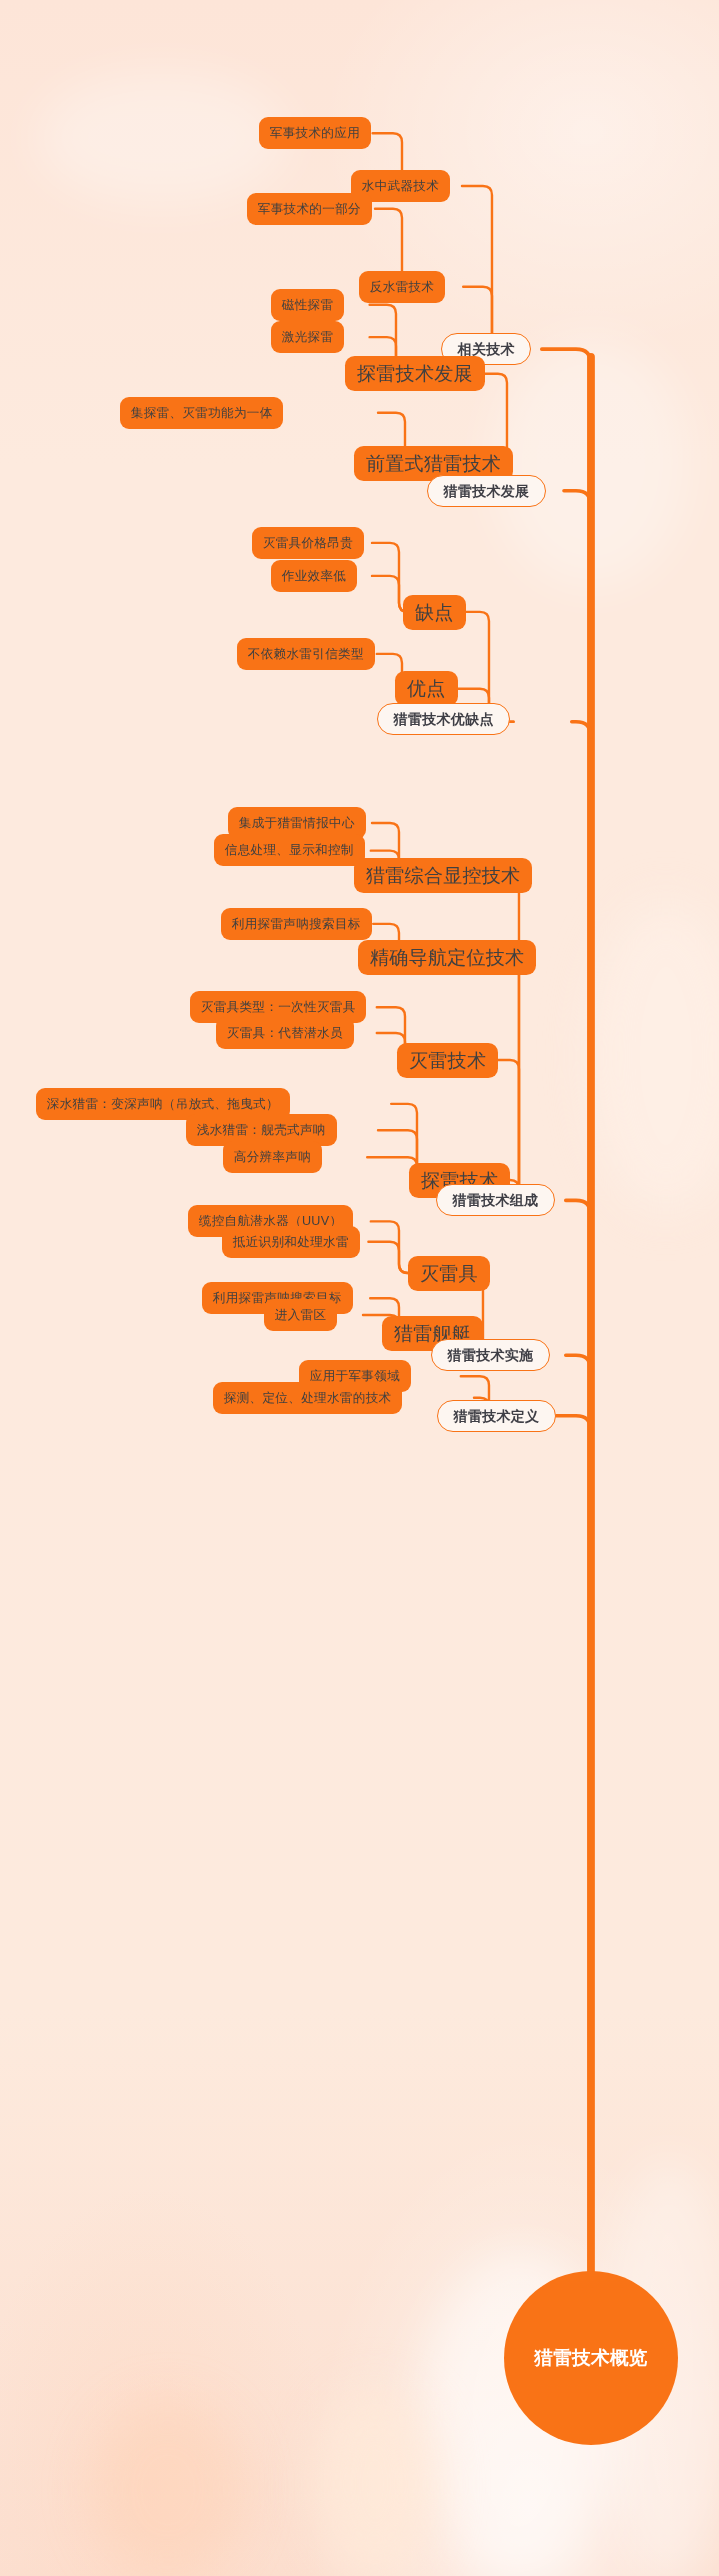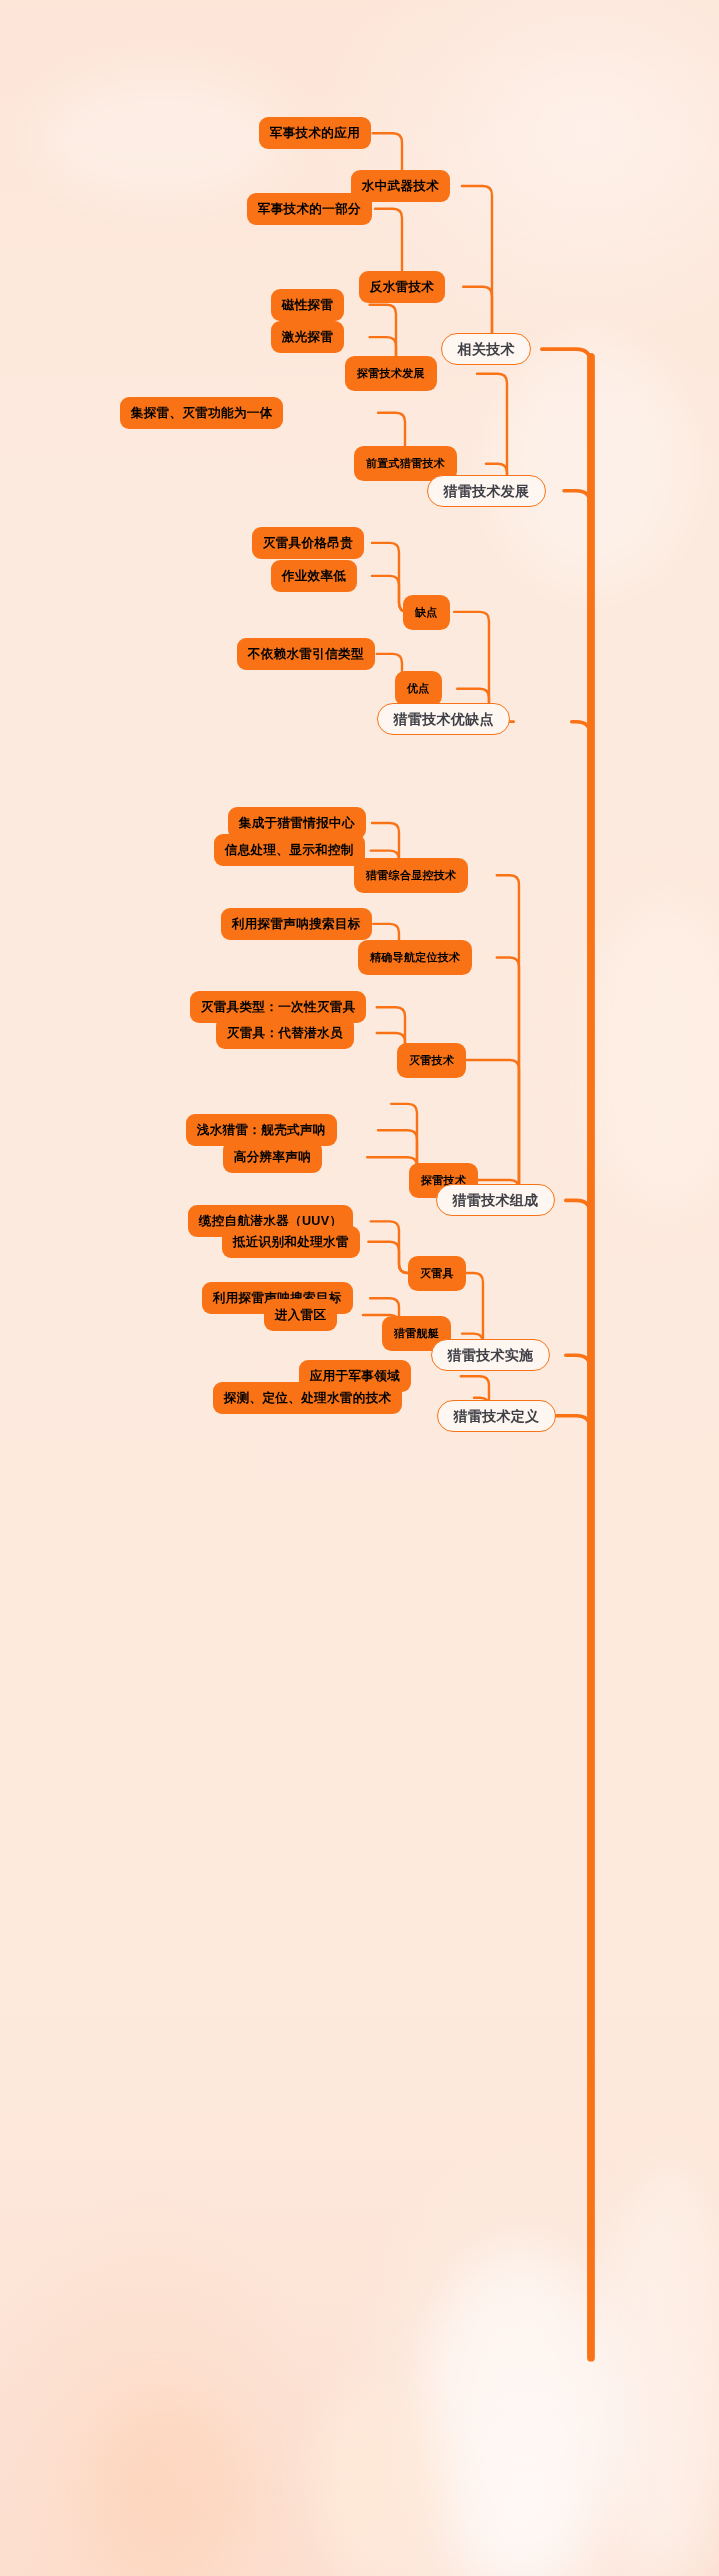--- a/index.html
+++ b/index.html
@@ -31,27 +31,27 @@
 
   svg#links { position:absolute; left:0; top:0; width:720px; height:2576px; }
 
   .node {
     position:absolute;
     box-sizing:border-box;
     display:flex; align-items:center; justify-content:center;
     white-space:nowrap;
     border-radius:8.4px;
     background:#f97316;
-    color:#000000;
-    font-weight:bold;
+    color:#404040;
+    font-weight:normal;
     letter-spacing:0.3px;
     line-height:1;
   }
   .leaf  { font-size:12.6px; height:32px; padding:0 10.8px; border-radius:9px; }
-  .mid   { font-size:11px; height:35px; padding:0 12px; border-radius:9.6px; }
+  .mid   { font-size:19px; height:35px; padding:0 12px; border-radius:9.6px; }
   .branch {
     background:#fdf6f1;
     border:1.8px solid #f97316;
     color:#3f3f46;
     font-size:14px;
     font-weight:bold;
     height:32px;
     padding:0 15.6px;
     border-radius:18px;
   }
@@ -164,32 +164,34 @@
   <div class="node branch" style="left:377px; top:703px;">猎雷技术优缺点</div>
 
   <div class="node leaf" style="left:228px; top:807px;">集成于猎雷情报中心</div>
   <div class="node leaf" style="left:214px; top:834px;">信息处理、显示和控制</div>
   <div class="node mid" style="left:354px; top:858px;">猎雷综合显控技术</div>
   <div class="node leaf" style="left:221px; top:908px;">利用探雷声呐搜索目标</div>
   <div class="node mid" style="left:358px; top:940px;">精确导航定位技术</div>
   <div class="node leaf" style="left:190px; top:991px;">灭雷具类型：一次性灭雷具</div>
   <div class="node leaf" style="left:216px; top:1017px;">灭雷具：代替潜水员</div>
   <div class="node mid" style="left:397px; top:1043px;">灭雷技术</div>
+  <div class="node leaf" style="left:36px;  top:1088px;">深水猎雷：变深声呐（吊放式、拖曳式）</div>
   <div class="node leaf" style="left:186px; top:1114px;">浅水猎雷：舰壳式声呐</div>
   <div class="node leaf" style="left:223px; top:1141px;">高分辨率声呐</div>
   <div class="node mid" style="left:409px; top:1163px;">探雷技术</div>
   <div class="node branch" style="left:436px; top:1184px;">猎雷技术组成</div>
 
   <div class="node leaf" style="left:188px; top:1205px;">缆控自航潜水器（UUV）</div>
   <div class="node leaf" style="left:222px; top:1226px;">抵近识别和处理水雷</div>
   <div class="node mid" style="left:408px; top:1256px;">灭雷具</div>
   <div class="node leaf" style="left:202px; top:1282px;">利用探雷声呐搜索目标</div>
   <div class="node leaf" style="left:264px; top:1299px;">进入雷区</div>
   <div class="node mid" style="left:382px; top:1316px;">猎雷舰艇</div>
   <div class="node branch" style="left:431px; top:1339px;">猎雷技术实施</div>
 
   <div class="node leaf" style="left:299px; top:1360px;">应用于军事领域</div>
   <div class="node leaf" style="left:213px; top:1382px;">探测、定位、处理水雷的技术</div>
   <div class="node branch" style="left:437px; top:1400px;">猎雷技术定义</div>
 
+  <div class="node root" style="left:504px; top:2271px;">猎雷技术概览</div>
 
 </div>
 
 
 </body></html>

